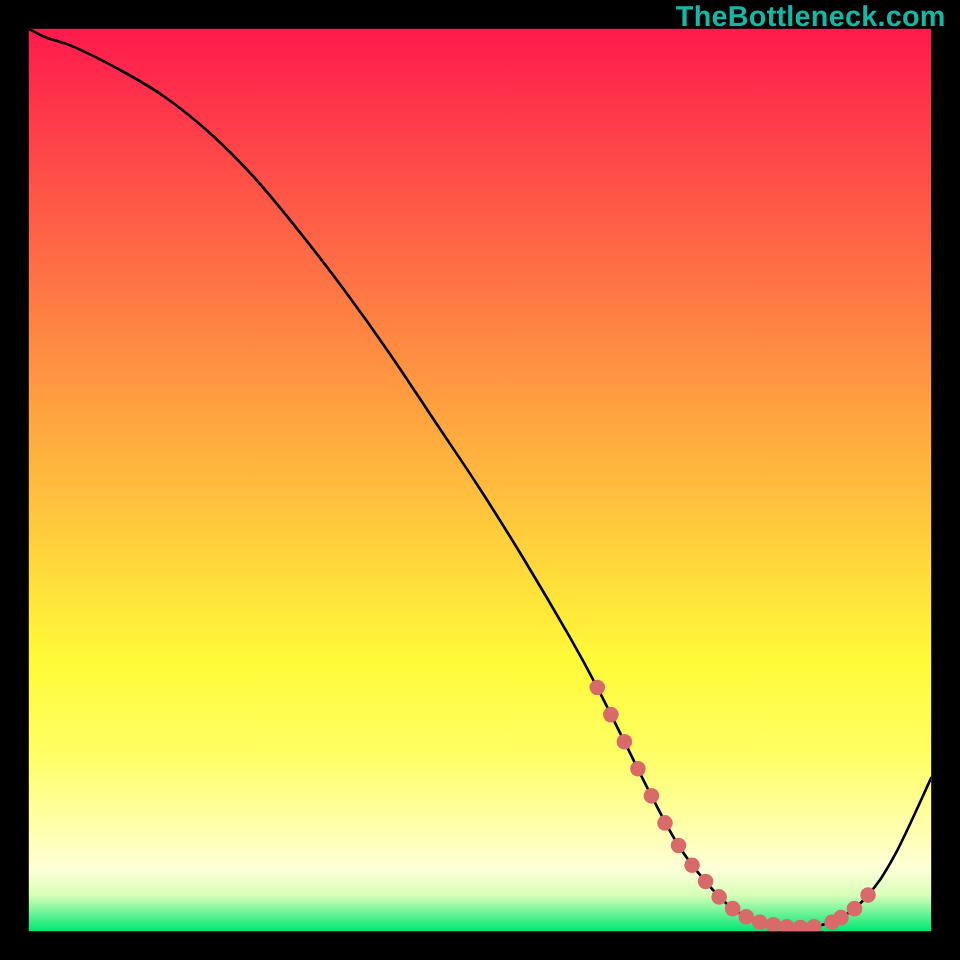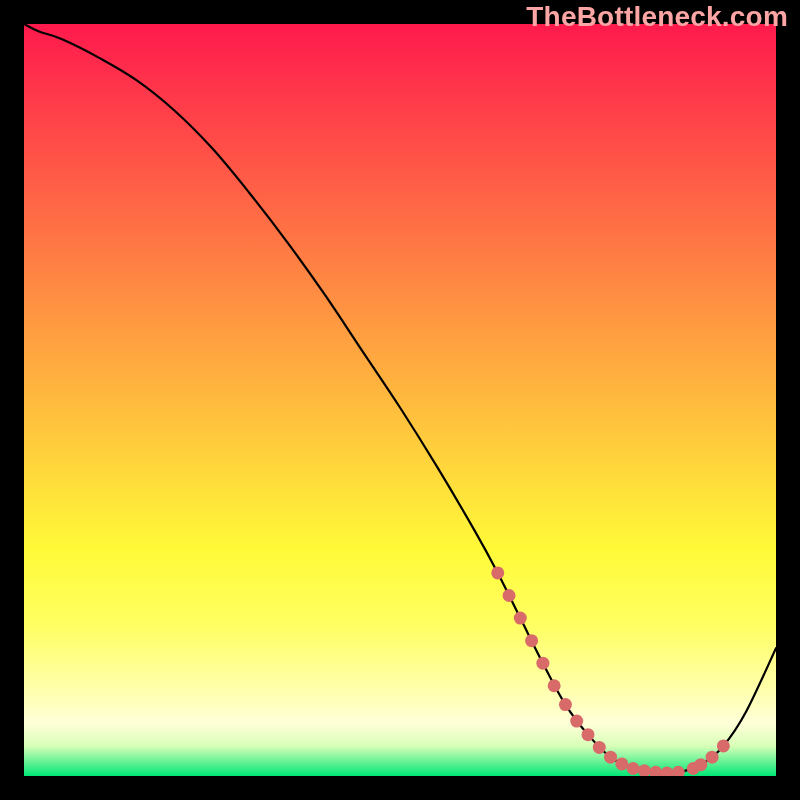--- a/index.html
+++ b/index.html
@@ -30,23 +30,23 @@
       #ffffd8 93%,
       #d8ffb8 96%,
       #00e676 100%
     );
   }
   .watermark {
     position: absolute;
     top: 1px;
     right: 12px;
     font-family: Arial, Helvetica, sans-serif;
-    font-size: 28px;
+    font-size: 24px;
     font-weight: bold;
-    color: #fca5a5;
+    color: #14b8a6;
     letter-spacing: 0.2px;
   }
   svg.plot {
     position: absolute;
     inset: 0;
     width: 100%;
     height: 100%;
   }
   .curve {
     fill: none;

